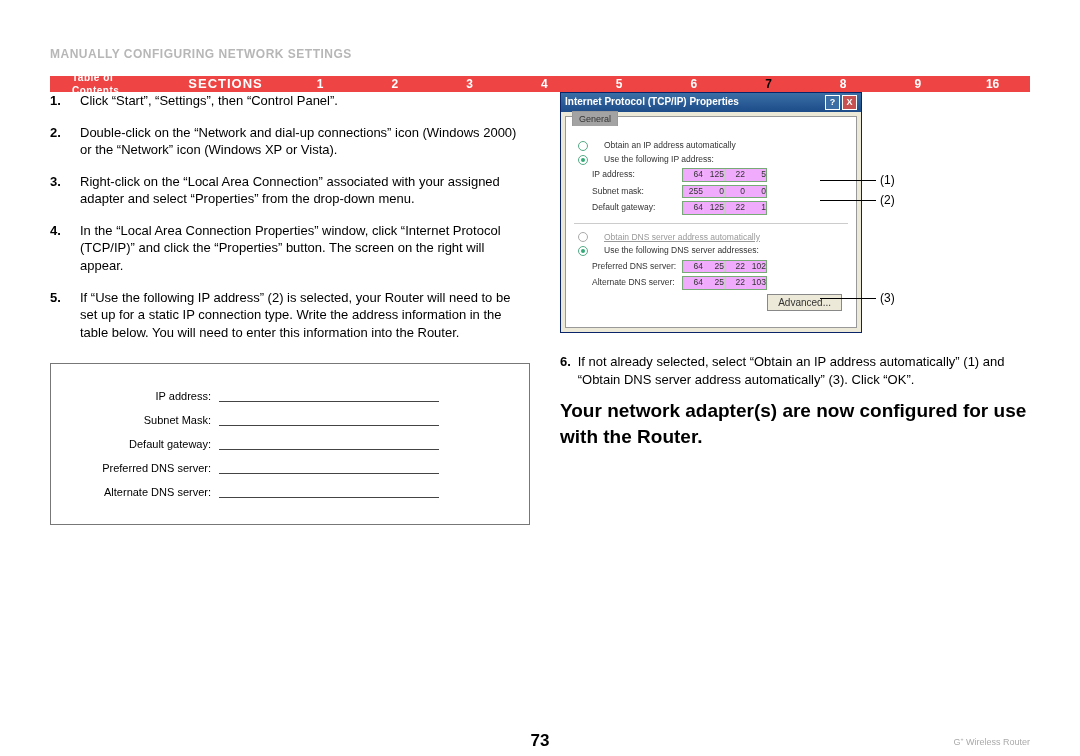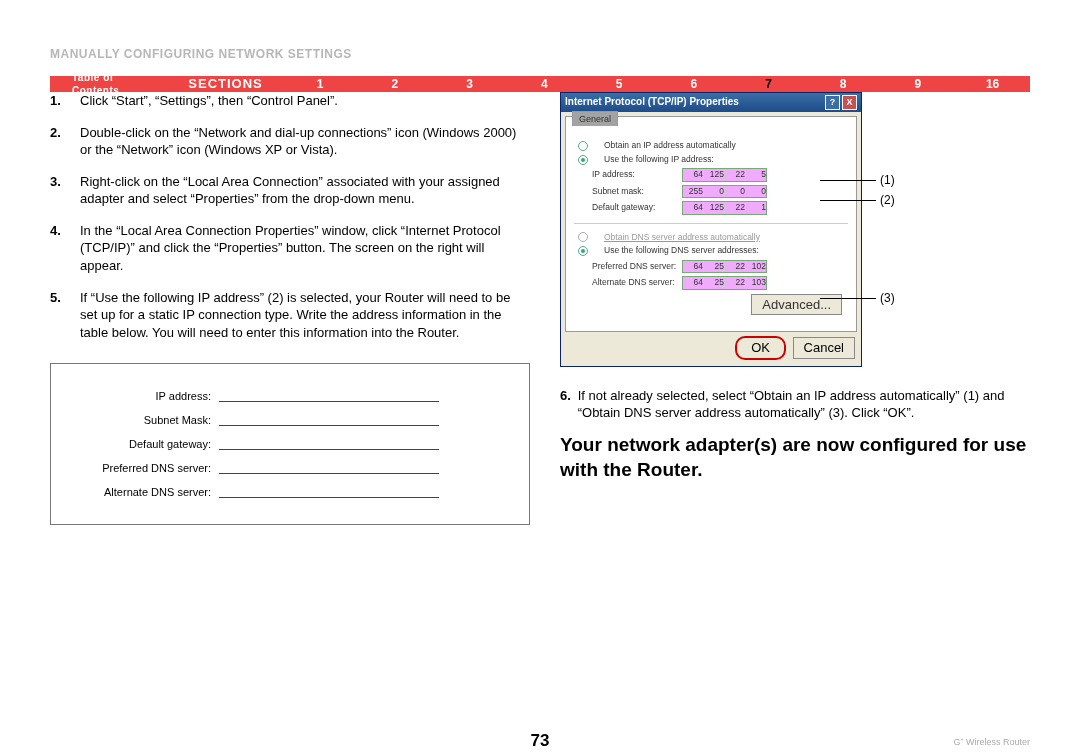--- a/index.html
+++ b/index.html
@@ -170,21 +170,21 @@
   .dlg .ipbox { display:flex; gap:0; border:1px solid #7a7; }
   .dlg .ipbox span { width:20px; text-align:right; background:#f0abfc; border-right:1px solid #ccc; }
   .dlg .ipbox span:last-child { border-right:none; }
   .dlg hr { border:none; border-top:1px solid #ccc; margin:8px 0; }
   .dlg .btnrow { text-align:right; margin:4px 6px 6px 0; }
   .dlg .winbtn {
     display:inline-block;
     border:1px solid #888;
     background:#ece9d8;
     padding: 1px 10px;
-    font-size:13px;
+    font-size:10px;
     margin-left:4px;
   }
   .dlg .okbtn { border:2px solid #c00; border-radius:10px; padding:1px 14px; }
 
   .callout {
     position:absolute;
     font-size:12px;
     color:#000;
   }
   .callout .line {
@@ -373,24 +373,20 @@
                   <span>25</span>
                   <span>22</span>
                   <span>103</span>
               </span>
               </div>
 
             <div class="btnrow">
               <span class="winbtn">Advanced...</span>
             </div>
           </div>
-          <div class="btnrow">
-            <span class="winbtn okbtn">OK</span>
-            <span class="winbtn">Cancel</span>
-          </div>
         </div>
 
         <div class="callout" style="left:320px; top:80px;">
           <div class="line" style="left:-60px; top:8px; width:56px;"></div>
           <span>(1)</span>
         </div>
         <div class="callout" style="left:320px; top:100px;">
           <div class="line" style="left:-60px; top:8px; width:56px;"></div>
           <span>(2)</span>
         </div>

